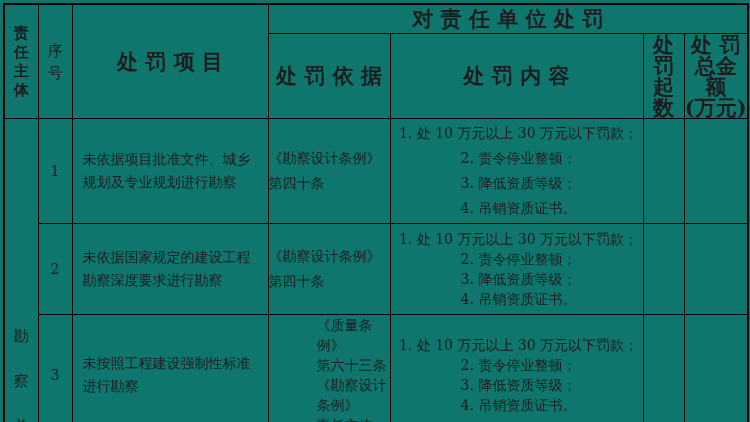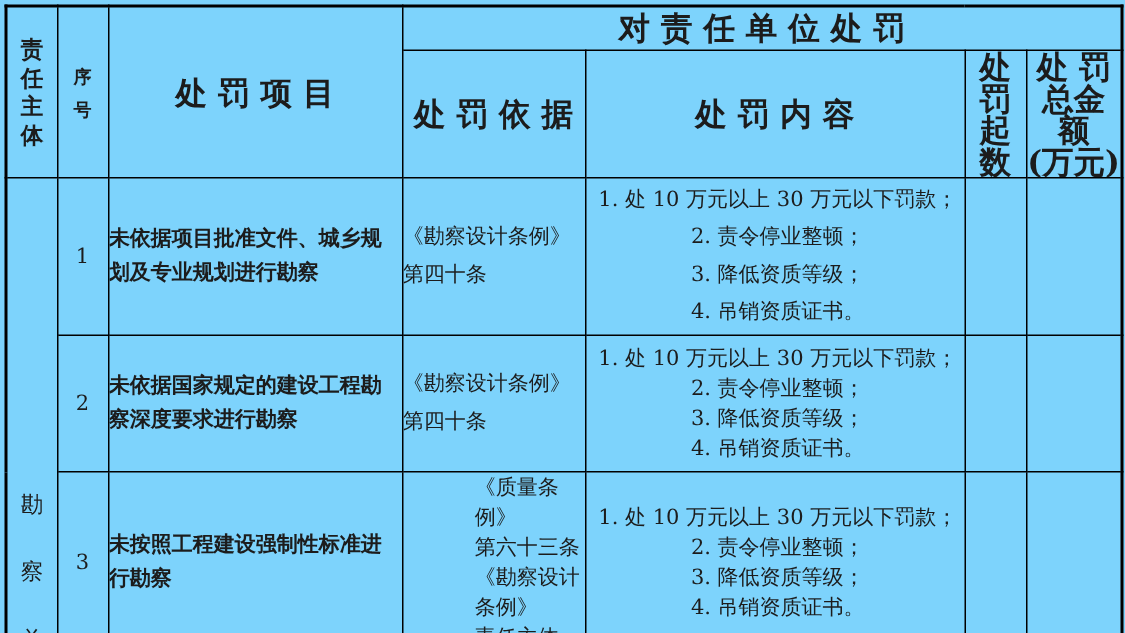--- a/index.html
+++ b/index.html
@@ -1,21 +1,21 @@
 <!DOCTYPE html>
 <html><head>
 <meta charset="utf-8">
 <style>
   * { margin: 0; padding: 0; box-sizing: border-box; }
   html, body { background: #ffffff; }
   .page {
     position: relative;
     width: 750px;
     height: 422px;
-    background: #7dd3fc;
+    background: #0f766e;
     overflow: hidden;
     font-family: "DejaVu Serif", "Liberation Serif", serif;
     color: #1c1c1c;
   }
   table.penalty-table {
     position: absolute;
     left: 3px;
     top: 3px;
     width: 744px;
     border-collapse: collapse;
@@ -33,26 +33,26 @@
     text-align: center;
     font-size: 21px;
   }
   .vstack {
     width: 1.05em;
     margin: 0 auto;
     word-break: break-all;
     text-align: center;
   }
   .entity-hdr .vstack { line-height: 19px; font-weight: bold; font-size: 15px; }
-  .serial-hdr .vstack { line-height: 22px; font-weight: bold; font-size: 12px; }
+  .serial-hdr .vstack { line-height: 22px; font-weight: normal; font-size: 15px; }
   .entity-cell .vstack { line-height: 45px; font-size: 15px; }
   .multiline div { text-align: center; }
   .count-hdr div, .amount-hdr div { line-height: 21px; }
   .no-cell { text-align: center; }
-  .item-cell { text-align: left; padding: 2px 0; line-height: 23px; font-weight: bold; }
+  .item-cell { text-align: left; padding: 2px 10px; line-height: 23px; }
   .basis-cell { text-align: left; }
   .basis-cell div { line-height: 25px; }
   .basis-cell.tight div { line-height: 20px; padding-left: 48px; }
   .content-cell { text-align: center; padding: 2px 4px 2px 8px; }
   .content-cell div { line-height: 25px; }
   .content-cell.tight div { line-height: 20px; }
   .subtotal-cell { font-weight: bold; text-align: center; font-size: 15px; }
   .diag-cell { padding: 0; }
   .diag-cell svg { display: block; width: 100%; height: 100%; }
 </style>

